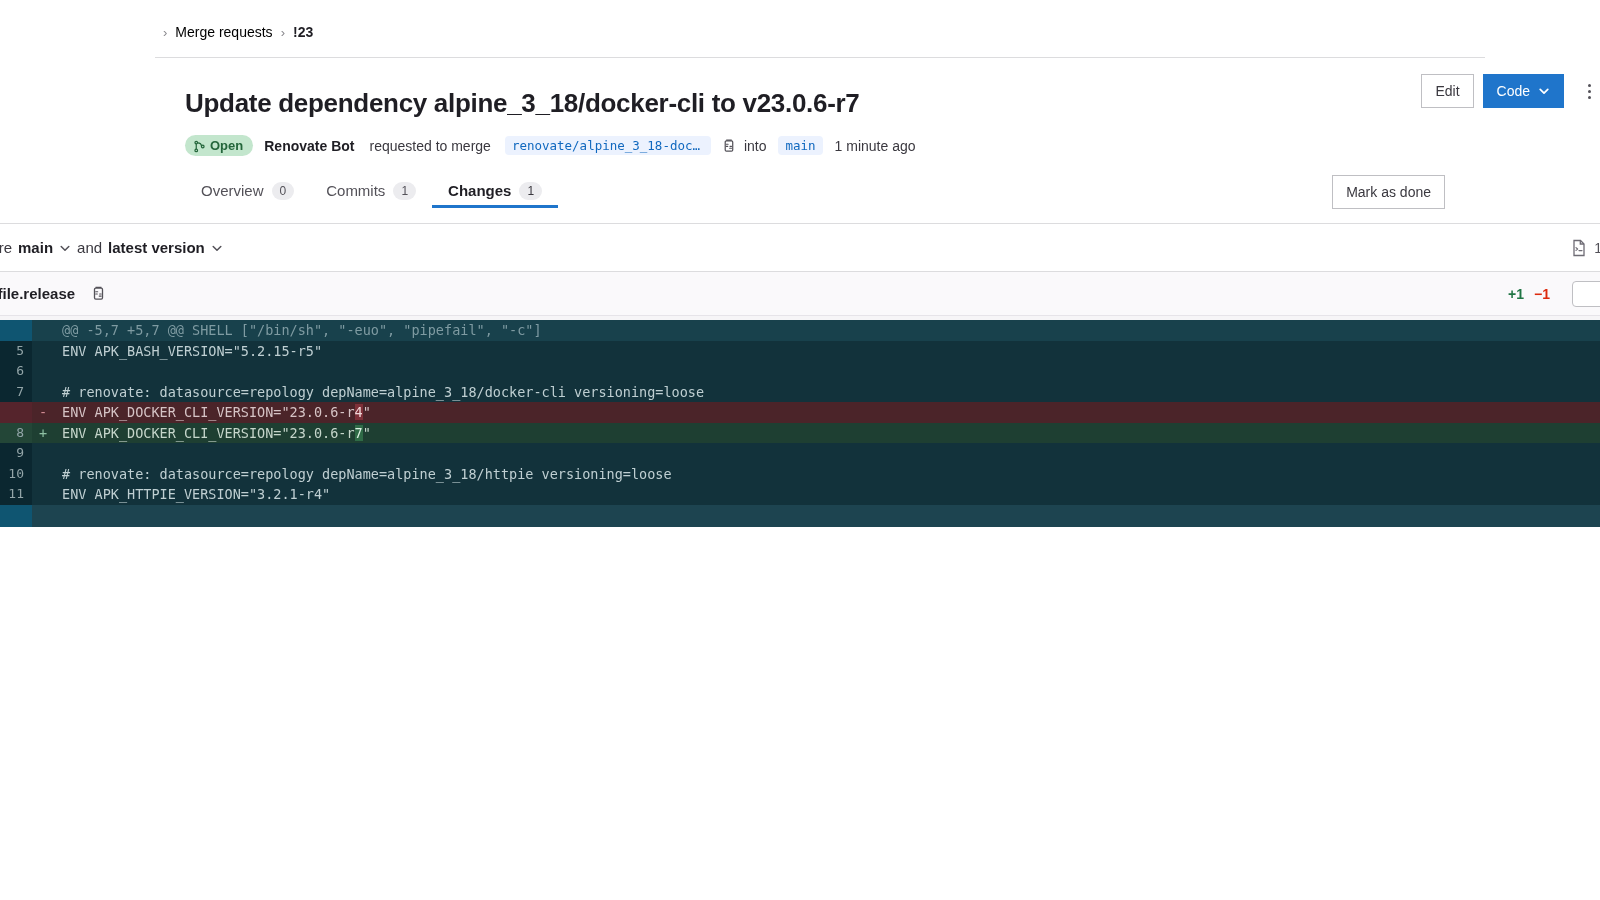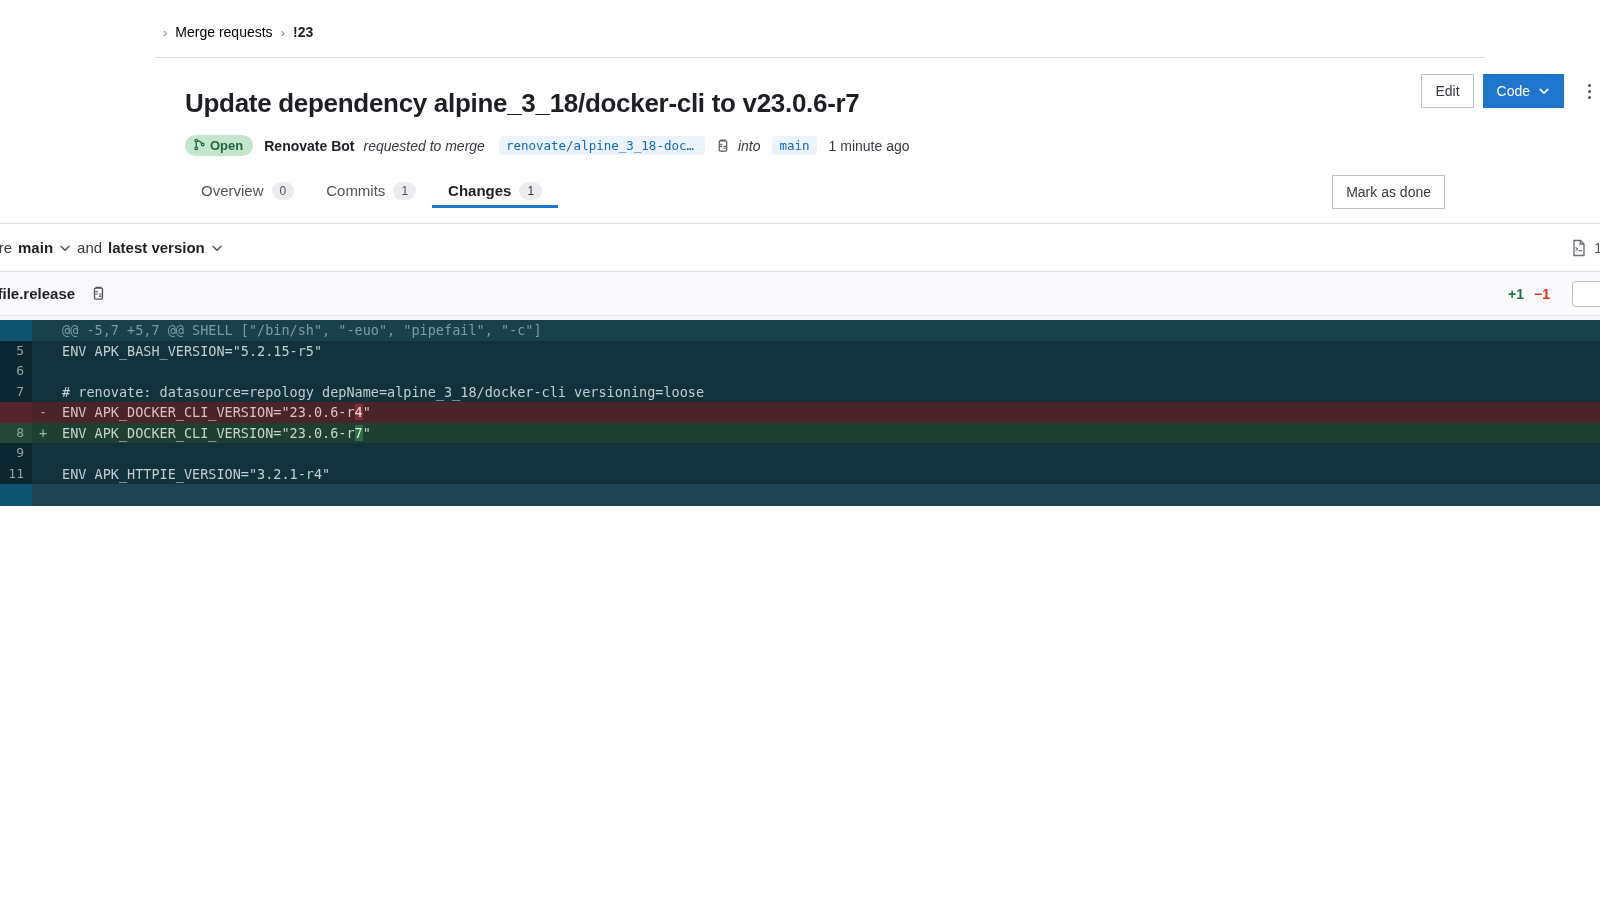--- a/index.html
+++ b/index.html
@@ -37,30 +37,30 @@
     font-weight: 700; color: #1f1e24;
     letter-spacing: -0.3px;
     margin: 0;
   }
   .meta-row {
     display: flex; align-items: center;
     margin-top: 11px;
     font-size: 14px; color: #3a383f;
   }
   .badge-open {
-    display: inline-flex; align-items: flex-start; gap: 4px;
+    display: inline-flex; align-items: flex-end; gap: 4px;
     background: #c3e6cd; color: #24663b;
     border-radius: 12px;
     padding: 3px 10px 3px 8px;
     font-size: 13px; font-weight: 600;
     margin-right: 11px;
   }
   .badge-open svg { display: block; }
-  .author { font-weight: 700; color: #1f1e24; margin-right: 9px; }
-  .meta-plain { margin-right: 6px; font-style: italic; }
+  .author { font-weight: 700; color: #1f1e24; margin-right: 15px; }
+  .meta-plain { margin-right: 6px; }
   .branch-chip {
     background: #ecf2fe; color: #1068bf;
     border-radius: 4px; padding: 2px 7px;
     font-family: "DejaVu Sans Mono", monospace;
     font-size: 12.5px;
     max-width: 206px; overflow: hidden;
     white-space: nowrap; text-overflow: ellipsis;
     margin: 0 8px;
   }
   .branch-chip.small { margin: 0 6px; }
@@ -374,20 +374,25 @@
       <div class="ln">8</div>
       <div class="sign">+</div>
       <div class="code">ENV APK_DOCKER_CLI_VERSION="23.0.6-r<span class="hl-add">7</span>"</div>
     </div>
     <div class="diff-row row-ctx">
       <div class="ln">9</div>
       <div class="sign"></div>
       <div class="code"></div>
     </div>
     <div class="diff-row row-ctx">
+      <div class="ln">10</div>
+      <div class="sign"></div>
+      <div class="code"># renovate: datasource=repology depName=alpine_3_18/httpie versioning=loose</div>
+    </div>
+    <div class="diff-row row-ctx">
       <div class="ln">11</div>
       <div class="sign"></div>
       <div class="code">ENV APK_HTTPIE_VERSION="3.2.1-r4"</div>
     </div>
     <div class="diff-row row-end">
       <div class="ln"></div>
       <div class="sign"></div>
       <div class="code"></div>
     </div>
   </div>

